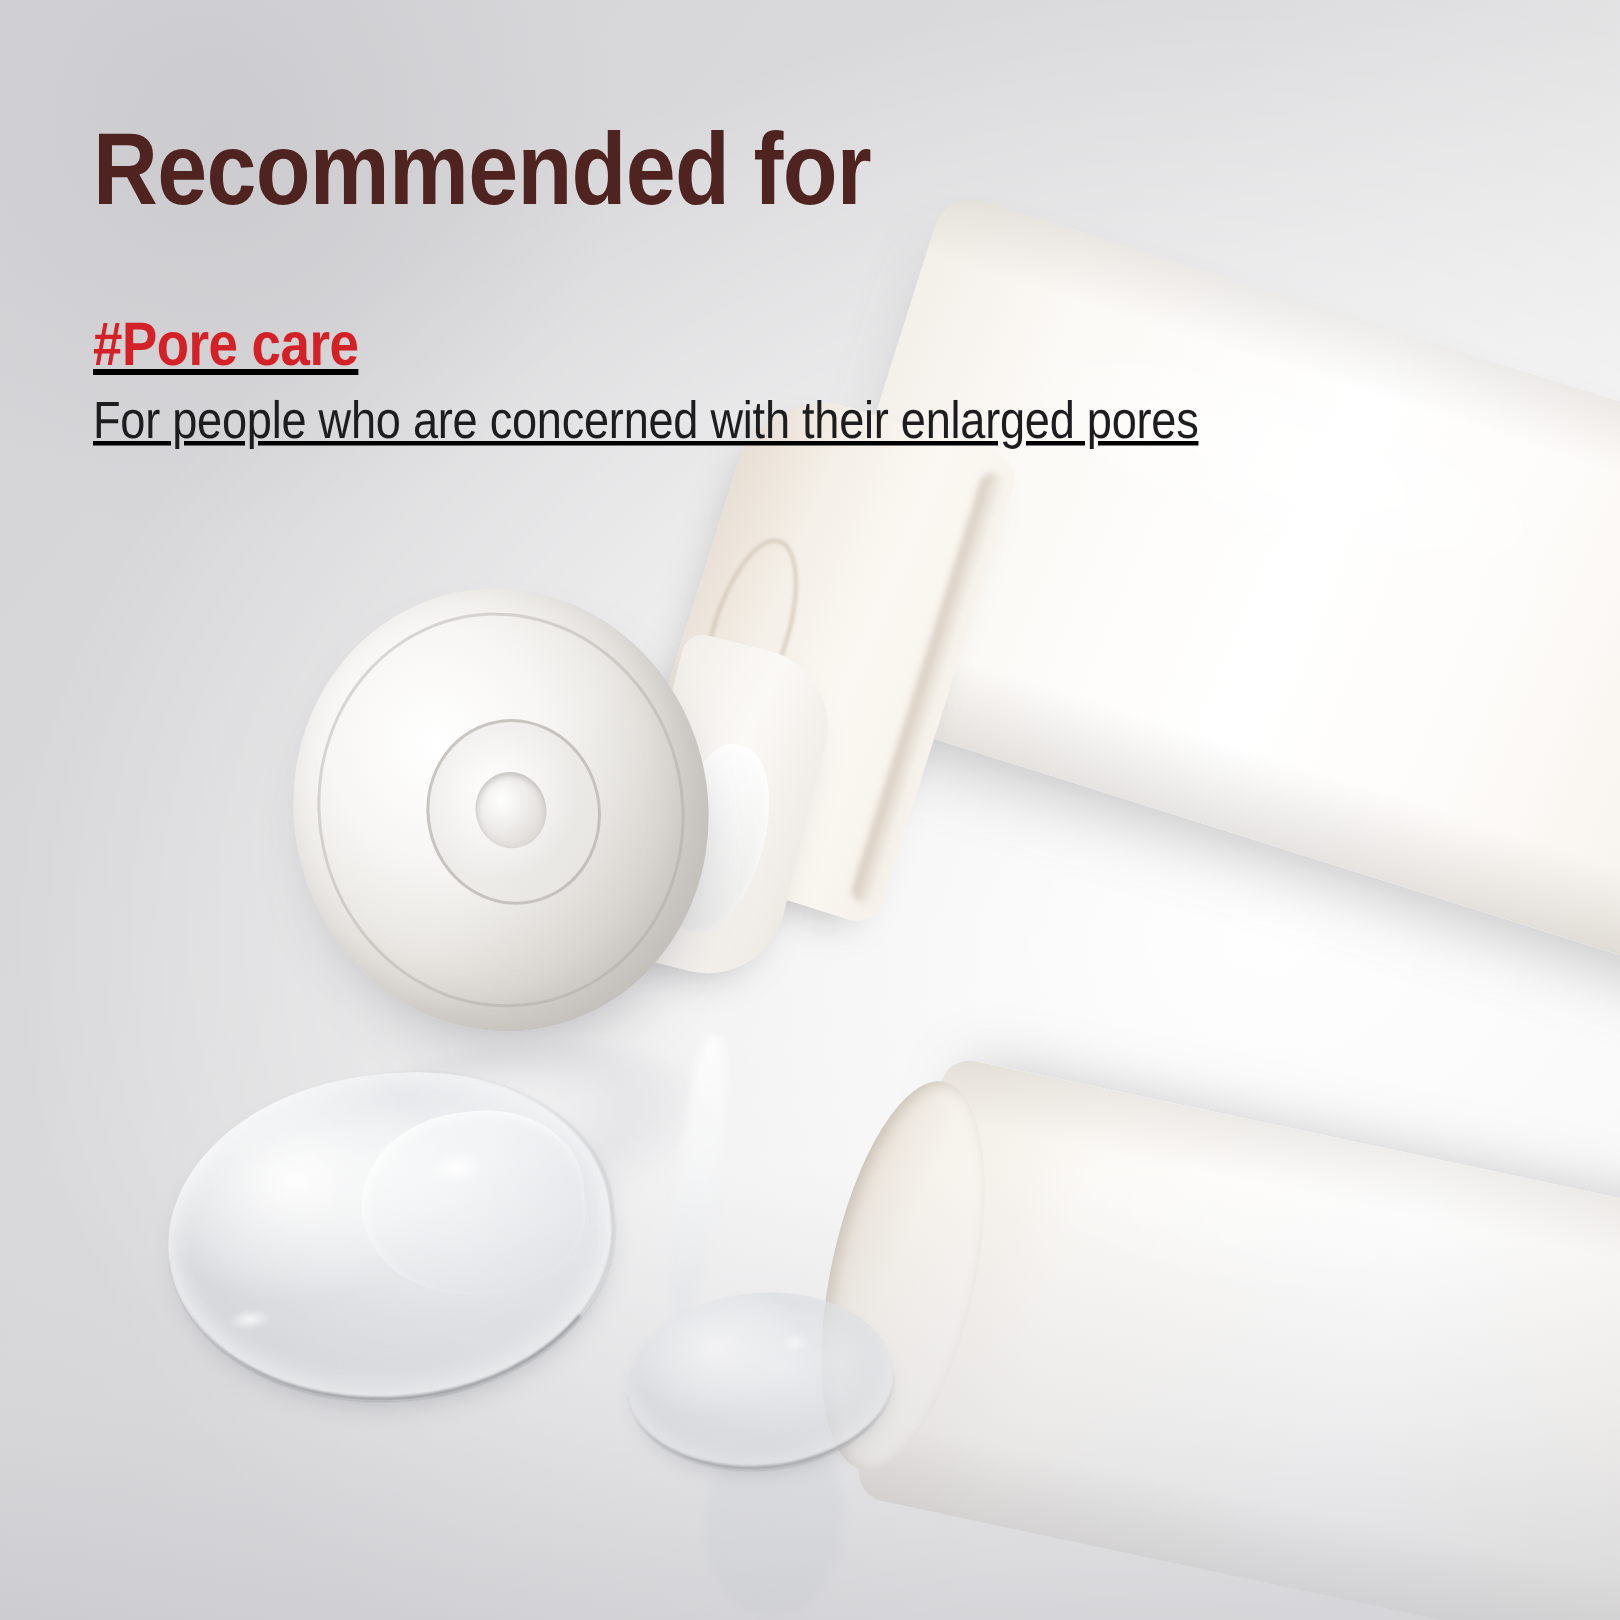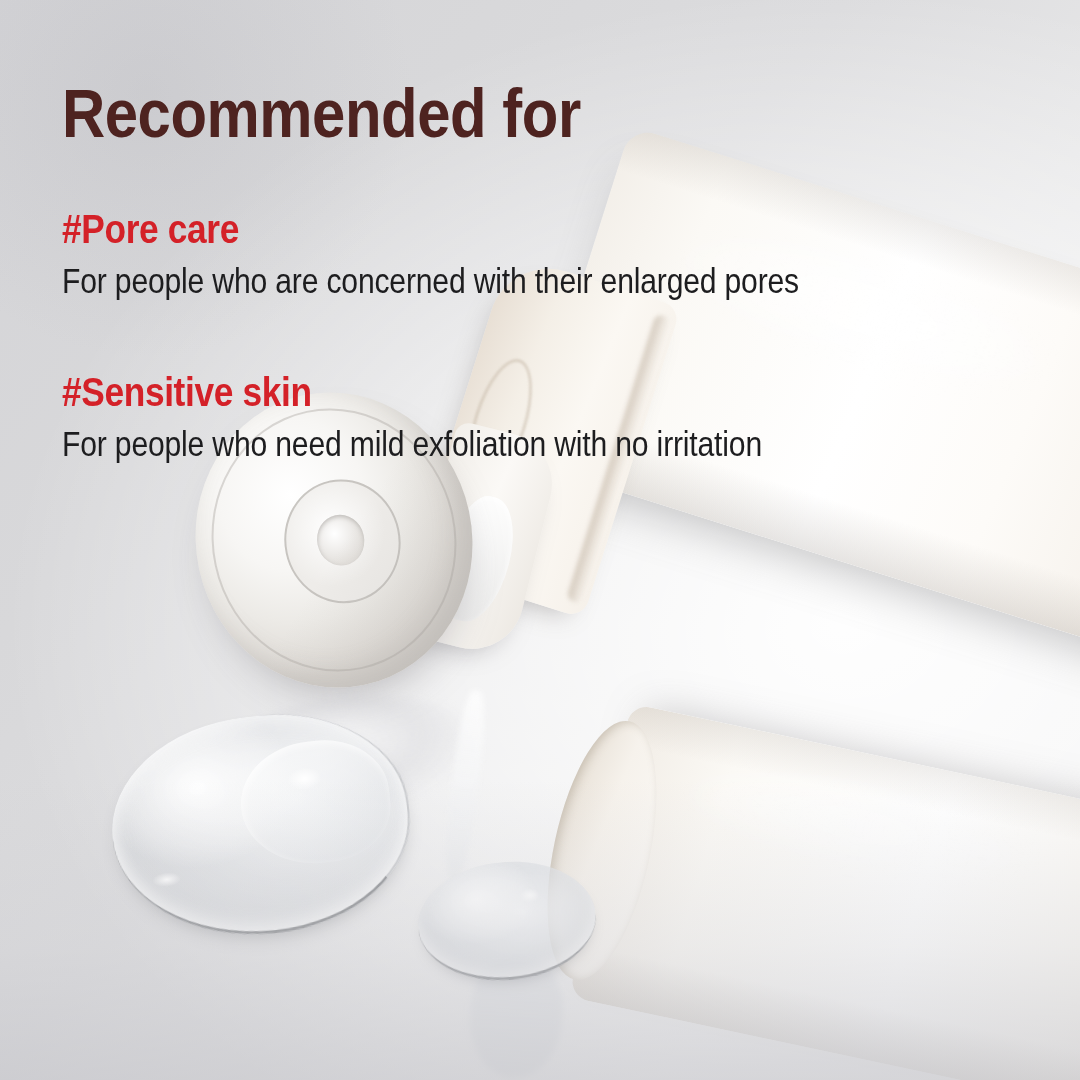--- a/index.html
+++ b/index.html
@@ -252,21 +252,21 @@
     position:absolute; left:62px; top:74px;
     font-size:68px; font-weight:700;
     letter-spacing:-0.5px;
     transform:scaleX(.88);
     transform-origin:left center;
     color:#4e2320;
     white-space:nowrap;
   }
 
   .block{ position:absolute; left:62px; }
-  .b1{ top:208px; }
+  .b1{ top:208px;text-decoration:underline; }
   .b2{ top:371px; }
   .b3{ top:533px; }
 
   .tag{
     font-size:41px; font-weight:700;
     color:#d42128;
     letter-spacing:-0.4px;
     transform:scaleX(.86);
     transform-origin:left center;
     white-space:nowrap;
@@ -337,20 +337,16 @@
 
   <div class="text-layer">
 
     <div class="title">Recommended for</div>
 
     <div class="block b1">
       <div class="tag">#Pore care</div>
       <div class="desc">For people who are concerned with their enlarged pores</div>
     </div>
 
-    <div class="block b2">
-      <div class="tag">#Sensitive skin</div>
-      <div class="desc">For people who need mild exfoliation with no irritation</div>
-    </div>
 
 
   </div>
 </div>
 
 </body></html>

